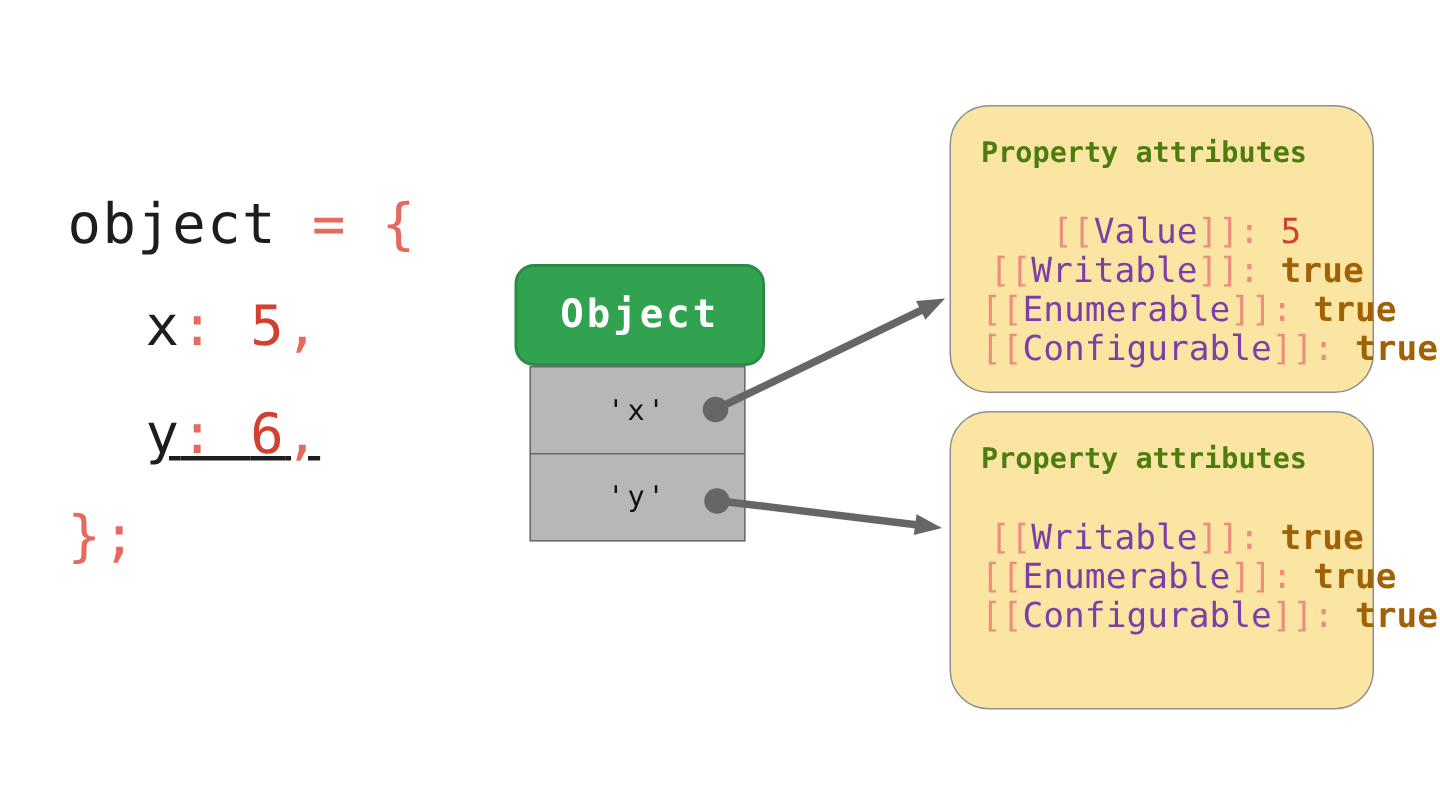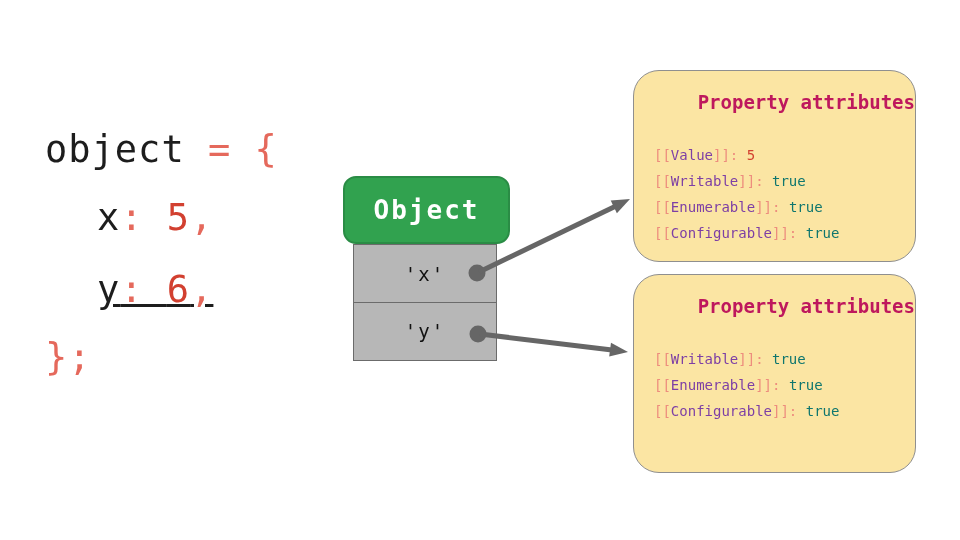--- a/index.html
+++ b/index.html
@@ -75,32 +75,32 @@
     border-radius: 26px;
     box-sizing: border-box;
     padding: 18px 0 0 20px;
   }
   .attr-box-1 { left: 633px; top: 70px;  height: 192px; }
   .attr-box-2 { left: 633px; top: 274px; height: 199px; }
   .attr-title {
     font-size: 19px;
     line-height: 26px;
     font-weight: bold;
-    color: #be185d;
+    color: #4d7c0f;
     margin-bottom: 27px;
-    text-align: right;
   }
   .attr-line {
-    font-size: 14px;
+    font-size: 23px;
     line-height: 26px;
+    text-align: center;
   }
   .tok-bracket { color: #ed8d7e; }
   .tok-attr    { color: #7d3fa5; }
   .tok-value   { color: #d24030; }
-  .tok-bool    { color: #0f766e; }
+  .tok-bool    { color: #a16207; font-weight: bold; }
 </style>
 </head>
 <body>
 
 <div class="stage">
 
   <div>
     <div class="code-line code-l1"><span class="tok-ident">object</span><span class="tok-punct"> = {</span></div>
     <div class="code-line code-l2"><span class="tok-ident">x</span><span class="tok-punct">: </span><span class="tok-num">5</span><span class="tok-punct">,</span></div>
     <div class="code-line code-l3"><span class="tok-ident">y</span><span class="tok-punct">: </span><span class="tok-num">6</span><span class="tok-punct">,</span></div>

